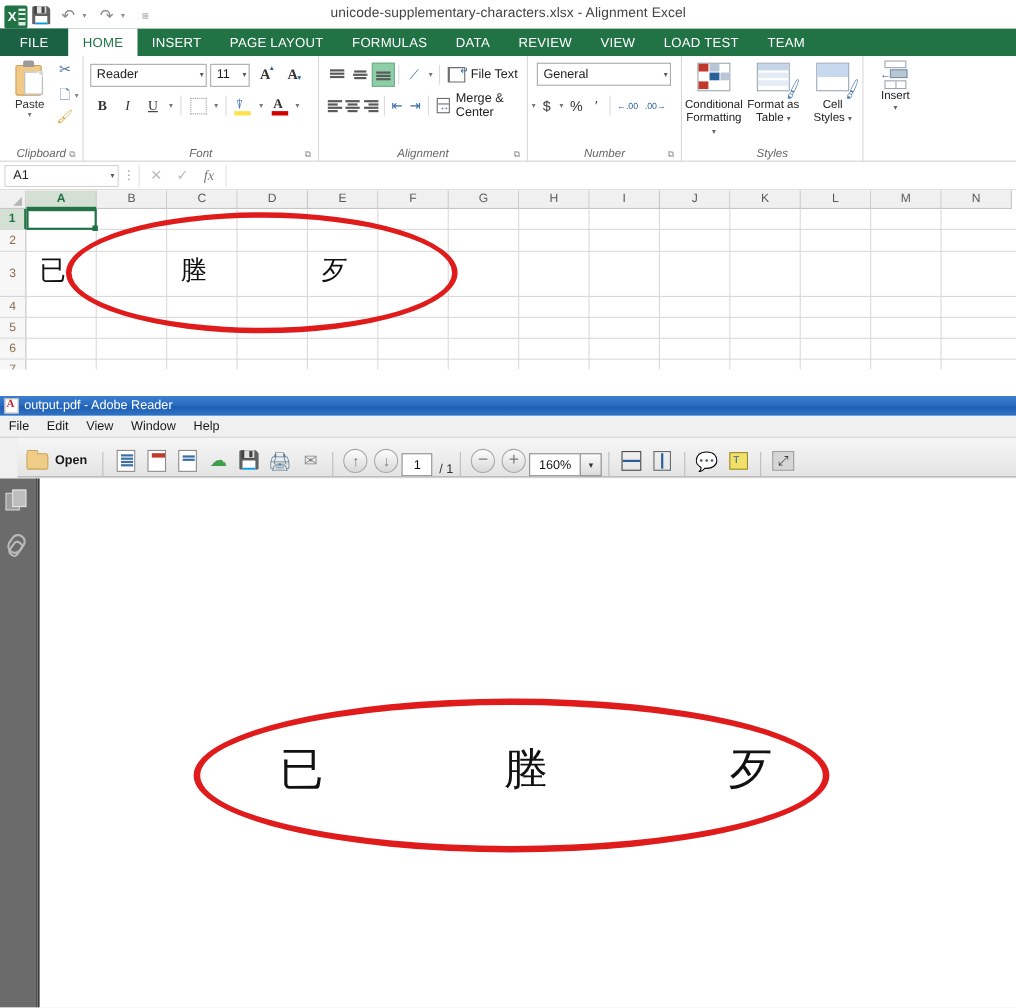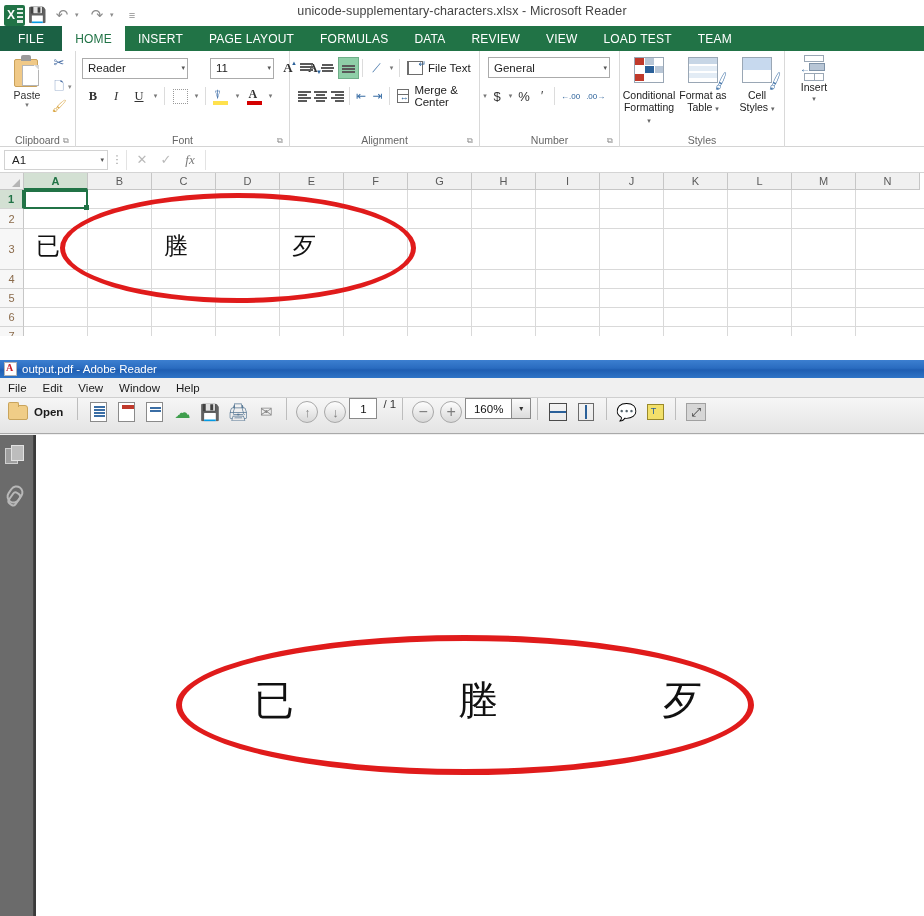--- a/index.html
+++ b/index.html
@@ -63,21 +63,21 @@
   .xl-tab.active { background: #ffffff; color: #217346; }
 
   
   .xl-ribbon {
     position: relative; height: 96px; background: #ffffff;
     border-bottom: 1px solid #d4d4d4; display: flex;
   }
   .rb-group { position: relative; height: 96px; border-right: 1px solid #d9d9d9; }
   .rb-group-label {
     position: absolute; bottom: 1px; left: 0; right: 0; text-align: center;
-    font-size: 10.5px; color: #666;
+    font-size: 10.5px; color: #666; font-style: italic;
   }
   .rb-launcher {
     position: absolute; bottom: 2px; right: 3px; width: 9px; height: 9px;
     font-size: 8px; color: #888; line-height: 9px;
   }
 
   
   .g-clipboard { width: 76px; }
   .clip-paste {
     position: absolute; left: 6px; top: 4px; width: 42px; text-align: center;
@@ -114,21 +114,21 @@
   .fnt-row1 { position: absolute; left: 6px; top: 6px; display: flex; align-items: center; gap: 3px; }
   .fnt-row2 { position: absolute; left: 6px; top: 34px; display: flex; align-items: center; gap: 1px; }
   .combo {
     height: 21px; border: 1px solid #ababab; background: #fff;
     display: flex; align-items: center; padding: 0 2px 0 5px;
     font-size: 11.5px; color: #222;
   }
   .combo .cval { flex: 1; white-space: nowrap; overflow: hidden; }
   .combo .cdrop { font-size: 7px; color: #555; padding-left: 4px; }
   .combo-fontname { width: 106px; }
-  .combo-fontsize { width: 64px; margin-left: 19px; }
+  .combo-fontsize { width: 36px; }
   .icobtn {
     width: 22px; height: 22px; display: flex; align-items: center; justify-content: center;
     font-size: 12.5px; color: #333; position: relative;
   }
   .icobtn.big { font-size: 13px; }
   .aup::after{content:"▲";font-size:6px;color:#2a6099;position:absolute;top:3px;right:2px;}
   .adn::after{content:"▼";font-size:6px;color:#2a6099;position:absolute;bottom:4px;right:2px;}
   .bold { font-weight: bold; font-family: "Liberation Serif", serif; }
   .ital { font-style: italic; font-family: "Liberation Serif", serif; }
   .unde { text-decoration: underline; font-family: "Liberation Serif", serif; }
@@ -264,21 +264,21 @@
     color: #c8202b; font-weight: bold; font-family: "Liberation Serif", serif;
   }
   .rd-title { font-size: 11.5px; color: #ffffff; }
   .rd-menubar {
     height: 20px; background: #f0f0f0; display: flex; align-items: center;
     padding-left: 8px; gap: 16px; border-bottom: 1px solid #cfcfcf;
   }
   .rd-menu { font-size: 11.5px; color: #1a1a1a; }
   .rd-toolbar {
     height: 36px; background: linear-gradient(to bottom,#f6f6f6,#e4e4e4);
-    border-bottom: 1px solid #a9a9a9; display: flex; align-items: flex-start; padding: 0 6px;
+    border-bottom: 1px solid #a9a9a9; display: flex; align-items: flex-end; padding: 0 6px; margin-left: 16px;
   }
   .tb-open {
     display: flex; align-items: center; gap: 6px; padding: 0 8px 0 2px; height: 28px;
   }
   .folder-ico {
     width: 20px; height: 15px; background: #f0cd87; border: 1px solid #c9a45c;
     border-radius: 1px 3px 2px 2px; position: relative;
   }
   .folder-ico::before {
     content:""; position:absolute; left:-1px; top:-4px; width: 9px; height: 4px;
@@ -345,21 +345,21 @@
   <div class="xl-titlebar">
     <div class="xl-qat">
       <span class="xl-logo"></span>
       <span class="qat-btn qat-save">💾</span>
       <span class="qat-btn qat-arrow">↶</span>
       <span class="qat-caret">▾</span>
       <span class="qat-btn qat-arrow">↷</span>
       <span class="qat-caret">▾</span>
       <span class="qat-btn qat-arrow" style="font-size:11px;">≡</span>
     </div>
-    <div class="xl-title">unicode-supplementary-characters.xlsx - Microsoft Reader</div>
+    <div class="xl-title">unicode-supplementary-characters.xlsx - Alignment Excel</div>
   </div>
 
   <div class="xl-tabs">
     <div class="xl-tab file">FILE</div>
     <div class="xl-tab active">HOME</div>
     <div class="xl-tab">INSERT</div>
     <div class="xl-tab">PAGE LAYOUT</div>
     <div class="xl-tab">FORMULAS</div>
     <div class="xl-tab">DATA</div>
     <div class="xl-tab">REVIEW</div>

